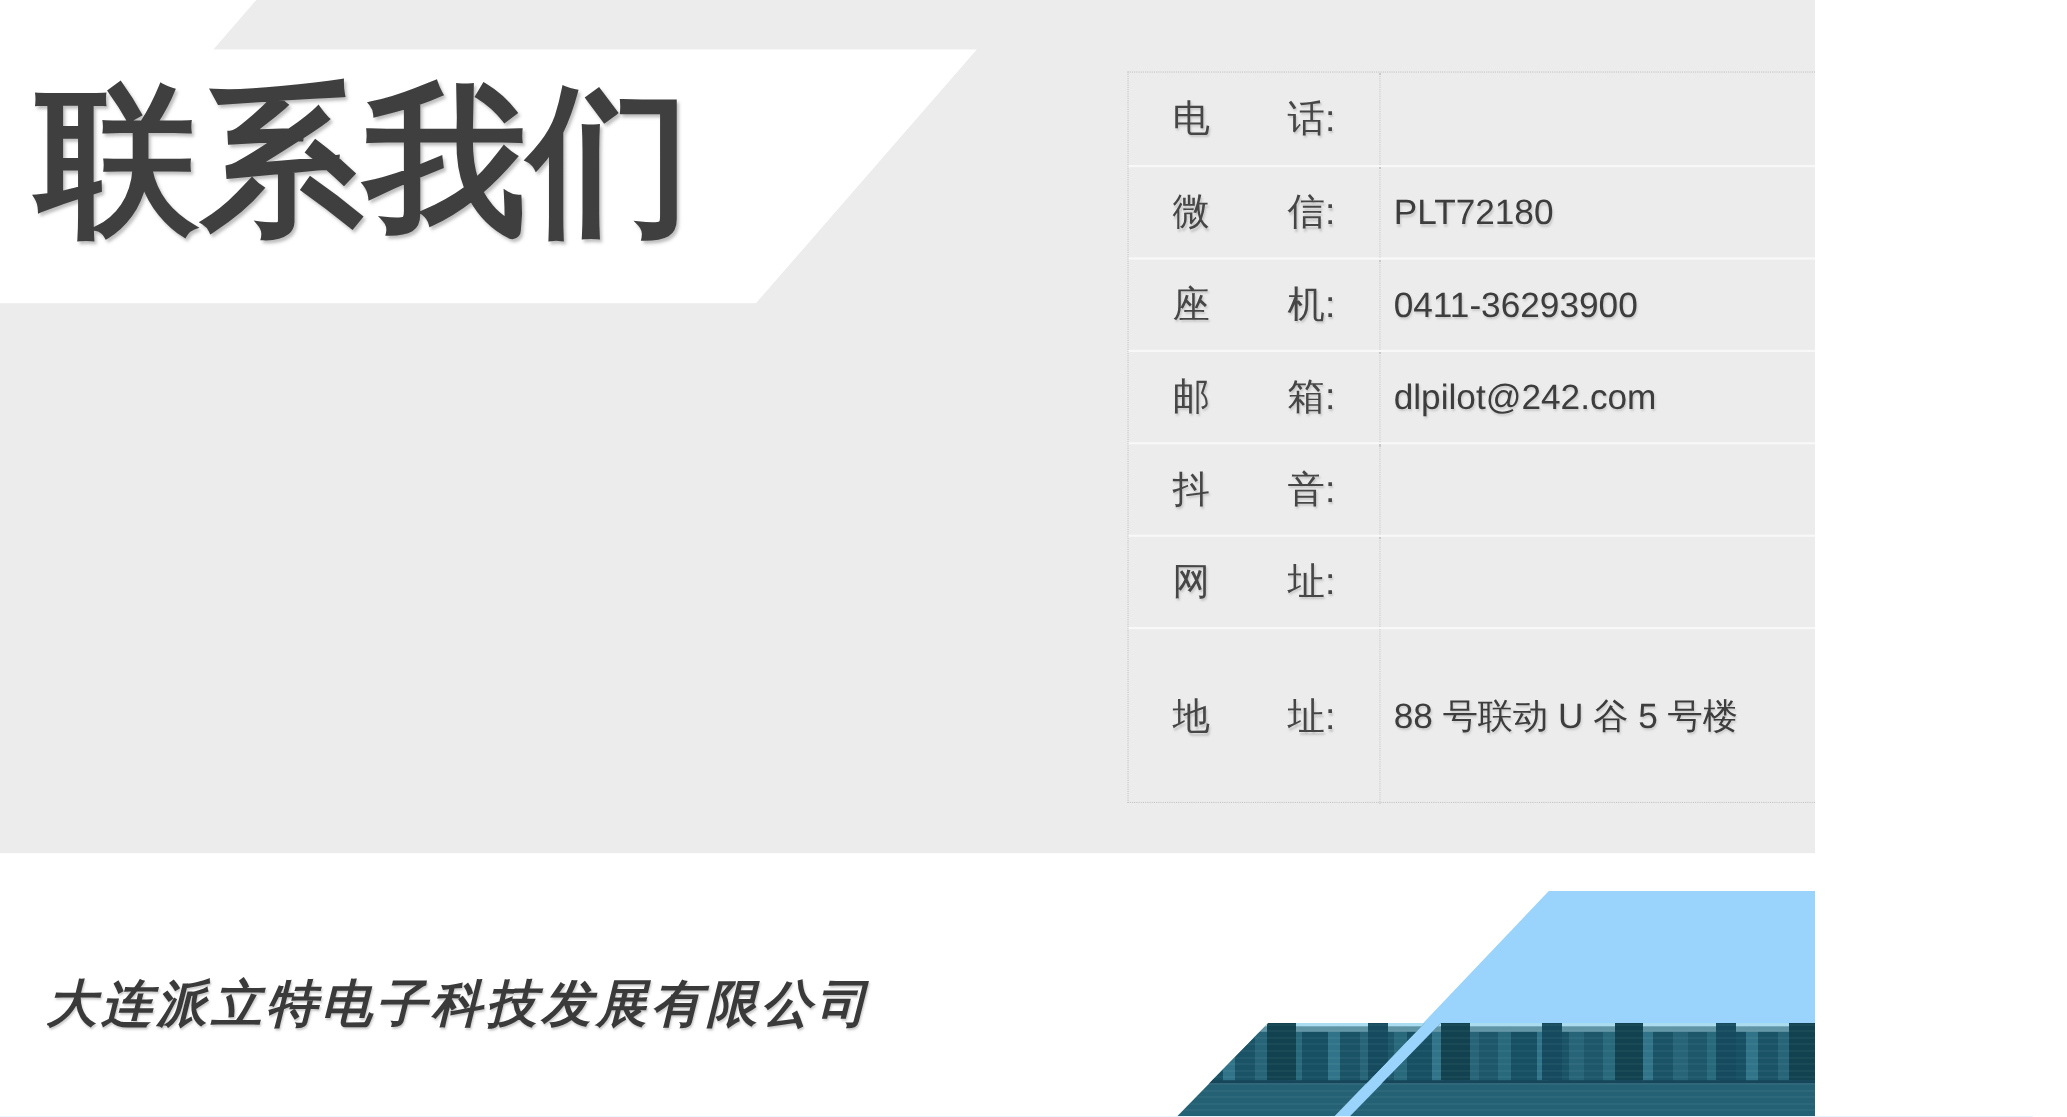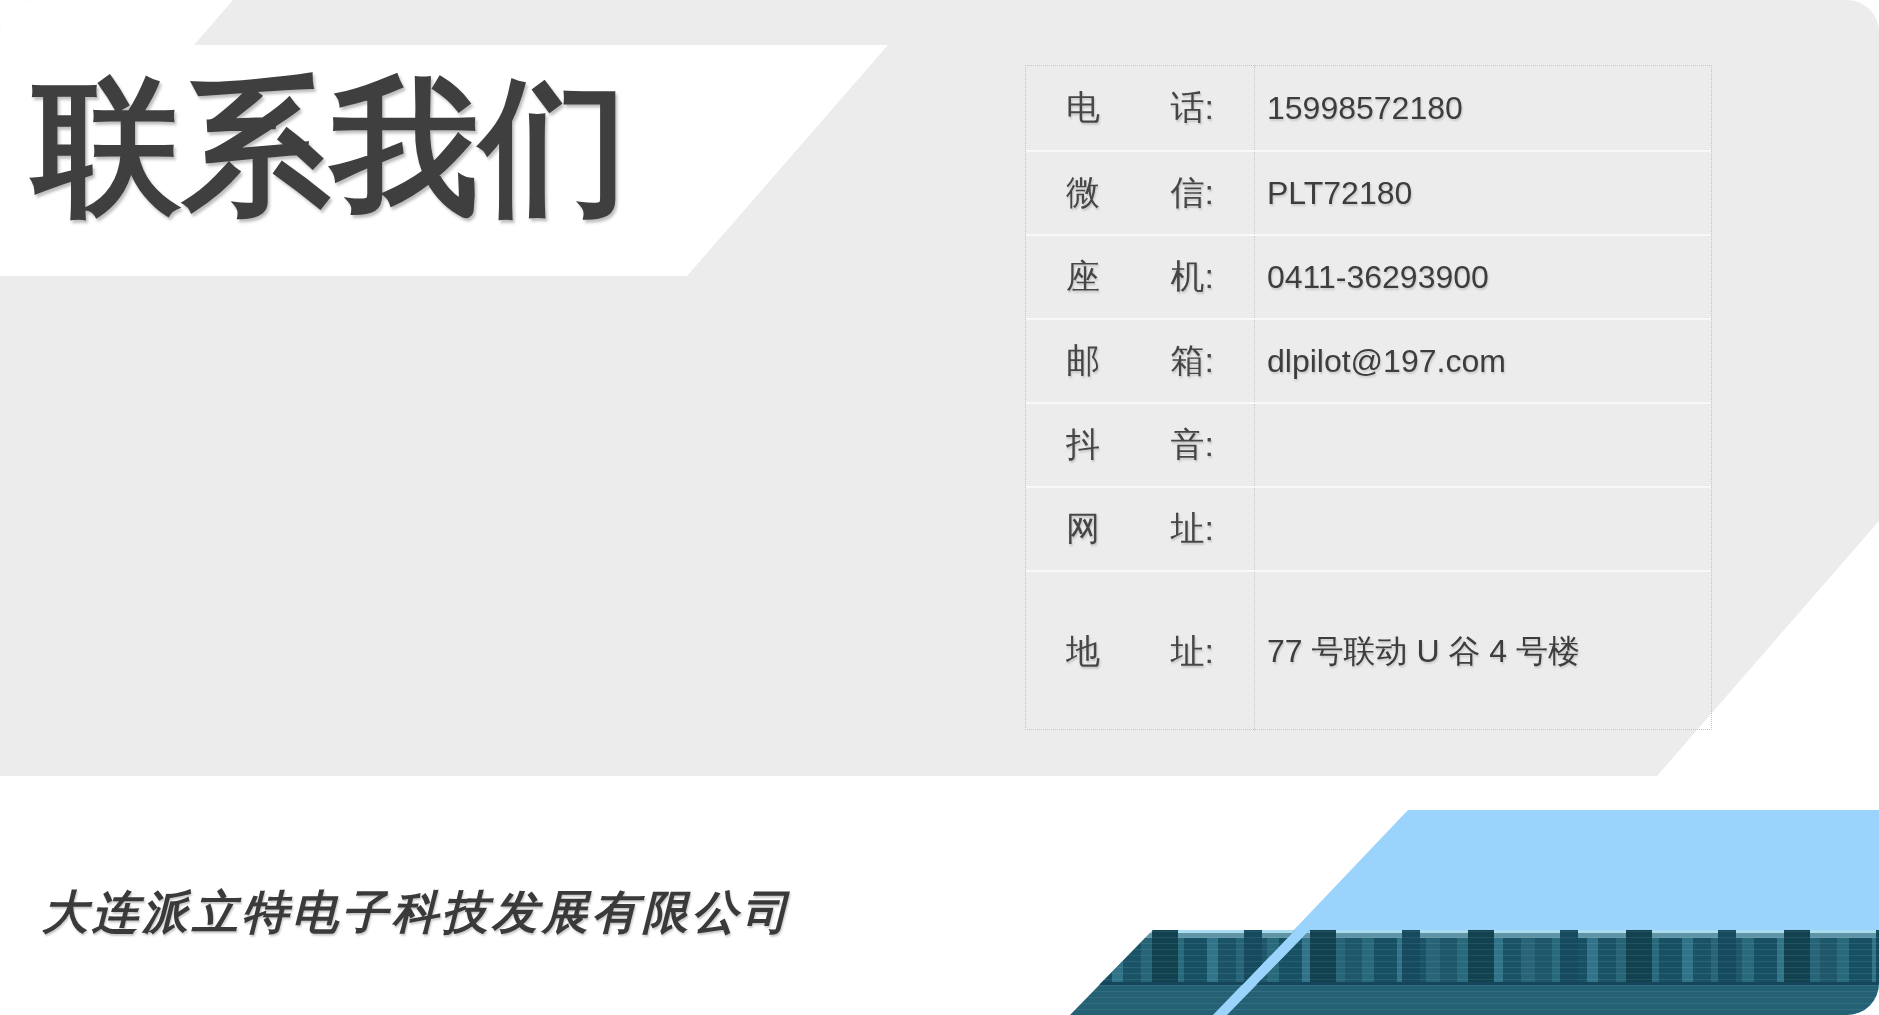--- a/index.html
+++ b/index.html
@@ -1,22 +1,21 @@
 <!DOCTYPE html>
 <html><head>
 <meta charset="utf-8">
 <style>
   html,body{margin:0;padding:0;background:#ffffff;}
   .page{
     position:relative;
-    width:1879px;height:1015px;
+    width:1650px;height:1015px;
     overflow:hidden;
     background:#ffffff;
     font-family:"Liberation Sans", sans-serif;
-    border-radius:32px;
   }
   
   .top-section{
     position:absolute;left:0;top:0;width:1879px;height:776px;
     background:#ececec;
     clip-path:polygon(0 0,1879px 0,1879px 521px,1657px 776px,0 776px);
   }
   
   .white-banner{
     position:absolute;left:0;top:0;width:1879px;height:276px;
@@ -111,23 +110,20 @@
   <h1 class="title">联系我们</h1>
 
   <div class="contact-table" id="contact-table">
       <div class="crow">
         <div class="cell-label">
           <div class="label-inner">
             <span>电</span>
             <span>话:</span>
           </div>
         </div>
-        <div class="cell-value">
-          <div class="vline">15998572180</div>
-        </div>
       </div>
       <div class="crow">
         <div class="cell-label">
           <div class="label-inner">
             <span>微</span>
             <span>信:</span>
           </div>
         </div>
         <div class="cell-value">
           <div class="vline">PLT72180</div>
@@ -145,21 +141,21 @@
         </div>
       </div>
       <div class="crow">
         <div class="cell-label">
           <div class="label-inner">
             <span>邮</span>
             <span>箱:</span>
           </div>
         </div>
         <div class="cell-value">
-          <div class="vline">dlpilot@197.com</div>
+          <div class="vline">dlpilot@242.com</div>
         </div>
       </div>
       <div class="crow">
         <div class="cell-label">
           <div class="label-inner">
             <span>抖</span>
             <span>音:</span>
           </div>
         </div>
       </div>
@@ -172,21 +168,21 @@
         </div>
       </div>
       <div class="crow tall">
         <div class="cell-label">
           <div class="label-inner">
             <span>地</span>
             <span>址:</span>
           </div>
         </div>
         <div class="cell-value">
-          <div class="vline">77 号联动 U 谷 4 号楼</div>
+          <div class="vline">88 号联动 U 谷 5 号楼</div>
         </div>
       </div>
     </div>
 
   <div class="company">大连派立特电子科技发展有限公司</div>
 
   <div class="blue-shape"></div>
 
   <div class="photo-clip small">
     <div class="city"></div>

